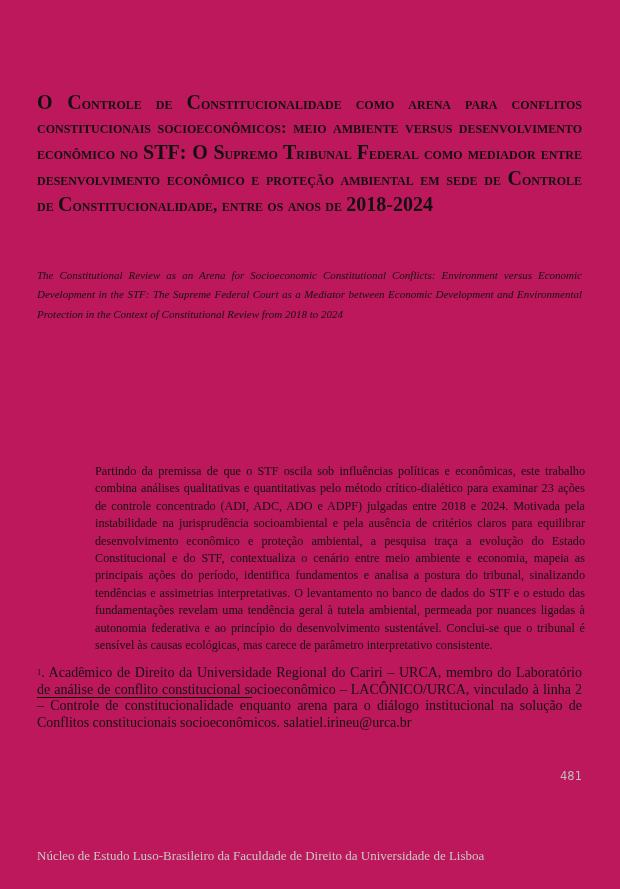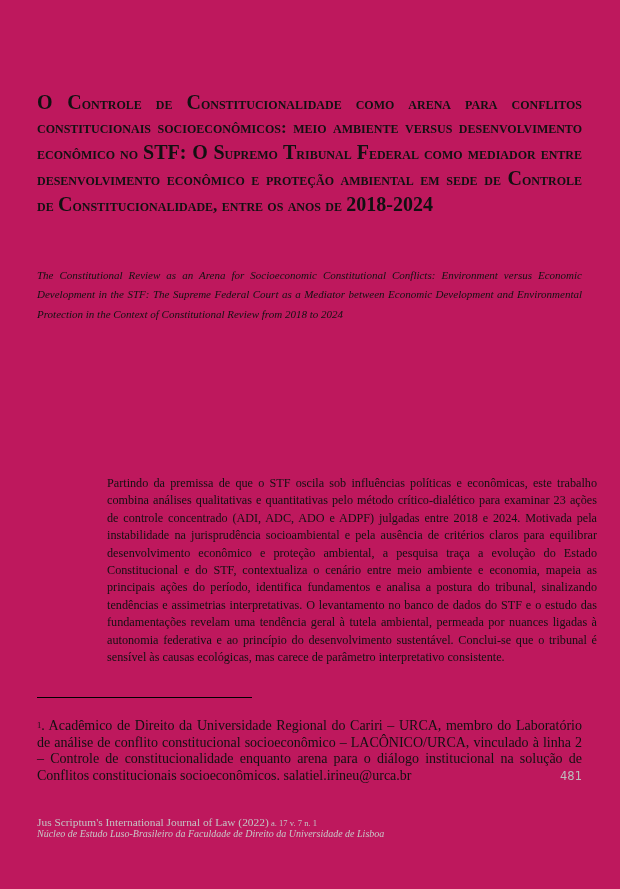--- a/index.html
+++ b/index.html
@@ -23,43 +23,43 @@
 
     .author {
       position: absolute; right: 38px; top: 374px;
       font-size: 14px; line-height: 18px; margin: 0; white-space: nowrap;
     }
     .author sup { font-size: 8.5px; vertical-align: top; position: relative; top: -1px; }
 
     .abstract {
       position: absolute; left: 91px; top: 459px; width: 490px;
       font-size: 12.2px; line-height: 17.4px;
-      text-align: justify; text-align-last: left; margin: 16px;
+      text-align: justify; text-align-last: left; margin: 4px;
     }
 
     .fn-rule {
       position: absolute; left: 37px; top: 697px; width: 215px; height: 0;
       border-top: 1px solid #000;
     }
     .footnote {
-      position: absolute; left: 37px; top: 718px; width: 545px;
+      position: absolute; left: 37px; top: 665px; width: 545px;
       font-size: 14px; line-height: 16.6px;
       text-align: justify; text-align-last: left; margin: 0;
     }
     .footnote sup { font-size: 8.5px; vertical-align: top; position: relative; top: -1px; }
 
     .journal {
       position: absolute; left: 37px; top: 816px;
       color: #c4c4c4; font-size: 11.4px; line-height: 13px; white-space: nowrap;
     }
     .journal .year { font-size: 11.4px; }
     .journal .vol { font-size: 8.6px; }
     .institution {
-      position: absolute; left: 37px; top: 829px;
-      color: #c8c8c8; font-size: 10px; line-height: 10px; white-space: nowrap; font-style: italic;
+      position: absolute; left: 37px; top: 851px;
+      color: #c8c8c8; font-size: 13px; line-height: 10px; white-space: nowrap;
     }
     .page-number {
       position: absolute; right: 38px; top: 770px;
       color: #bdbdbd; font-size: 11.5px; font-family: "DejaVu Sans", sans-serif; line-height: 13px;
     }
   </style>
 </head>
 <body>
 
 <div class="page">
@@ -68,19 +68,18 @@
 
   <p class="subtitle">The Constitutional Review as an Arena for Socioeconomic Constitutional Conflicts: Environment versus Economic Development in the STF: The Supreme Federal Court as a Mediator between Economic Development and Environmental Protection in the Context of Constitutional Review from 2018 to 2024</p>
 
 
   <p class="abstract">Partindo da premissa de que o STF oscila sob influências políticas e econômicas, este trabalho combina análises qualitativas e quantitativas pelo método crítico-dialético para examinar 23 ações de controle concentrado (ADI, ADC, ADO e ADPF) julgadas entre 2018 e 2024. Motivada pela instabilidade na jurisprudência socioambiental e pela ausência de critérios claros para equilibrar desenvolvimento econômico e proteção ambiental, a pesquisa traça a evolução do Estado Constitucional e do STF, contextualiza o cenário entre meio ambiente e economia, mapeia as principais ações do período, identifica fundamentos e analisa a postura do tribunal, sinalizando tendências e assimetrias interpretativas. O levantamento no banco de dados do STF e o estudo das fundamentações revelam uma tendência geral à tutela ambiental, permeada por nuances ligadas à autonomia federativa e ao princípio do desenvolvimento sustentável. Conclui-se que o tribunal é sensível às causas ecológicas, mas carece de parâmetro interpretativo consistente.</p>
 
   <div class="fn-rule"></div>
 
   <p class="footnote"><sup>1</sup><span>. Acadêmico de Direito da Universidade Regional do Cariri – URCA, membro do Laboratório de análise de conflito constitucional socioeconômico – LACÔNICO/URCA, vinculado à linha 2 – Controle de constitucionalidade enquanto arena para o diálogo institucional na solução de Conflitos constitucionais socioeconômicos. salatiel.irineu@urca.br</span></p>
 
-  <div class="journal"><span>Jus Scriptum's International Journal of Law </span><span class="year">(2022)</span><span class="vol"> a. 17 v. 7 n. 1</span></div>
 
   <div class="institution">Núcleo de Estudo Luso-Brasileiro da Faculdade de Direito da Universidade de Lisboa</div>
 
   <div class="page-number">481</div>
 
 </div>
 
 </body></html>

